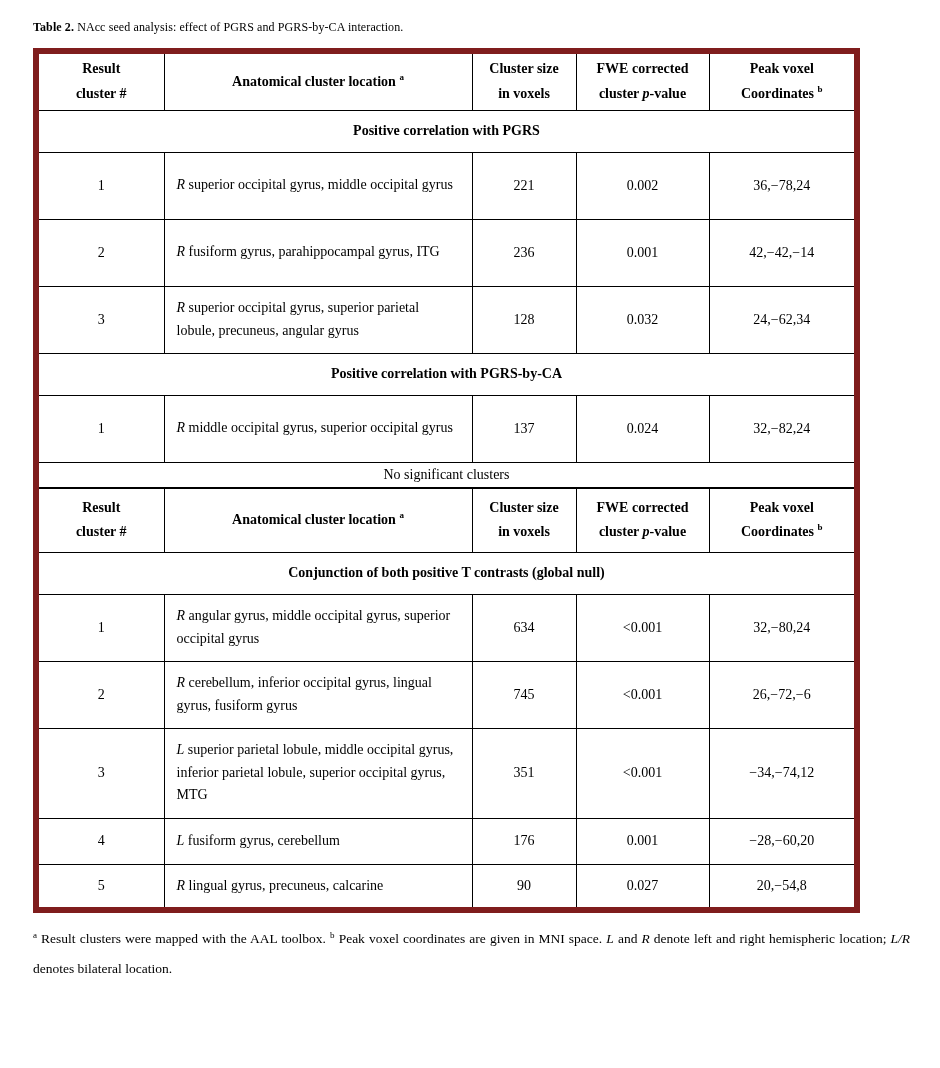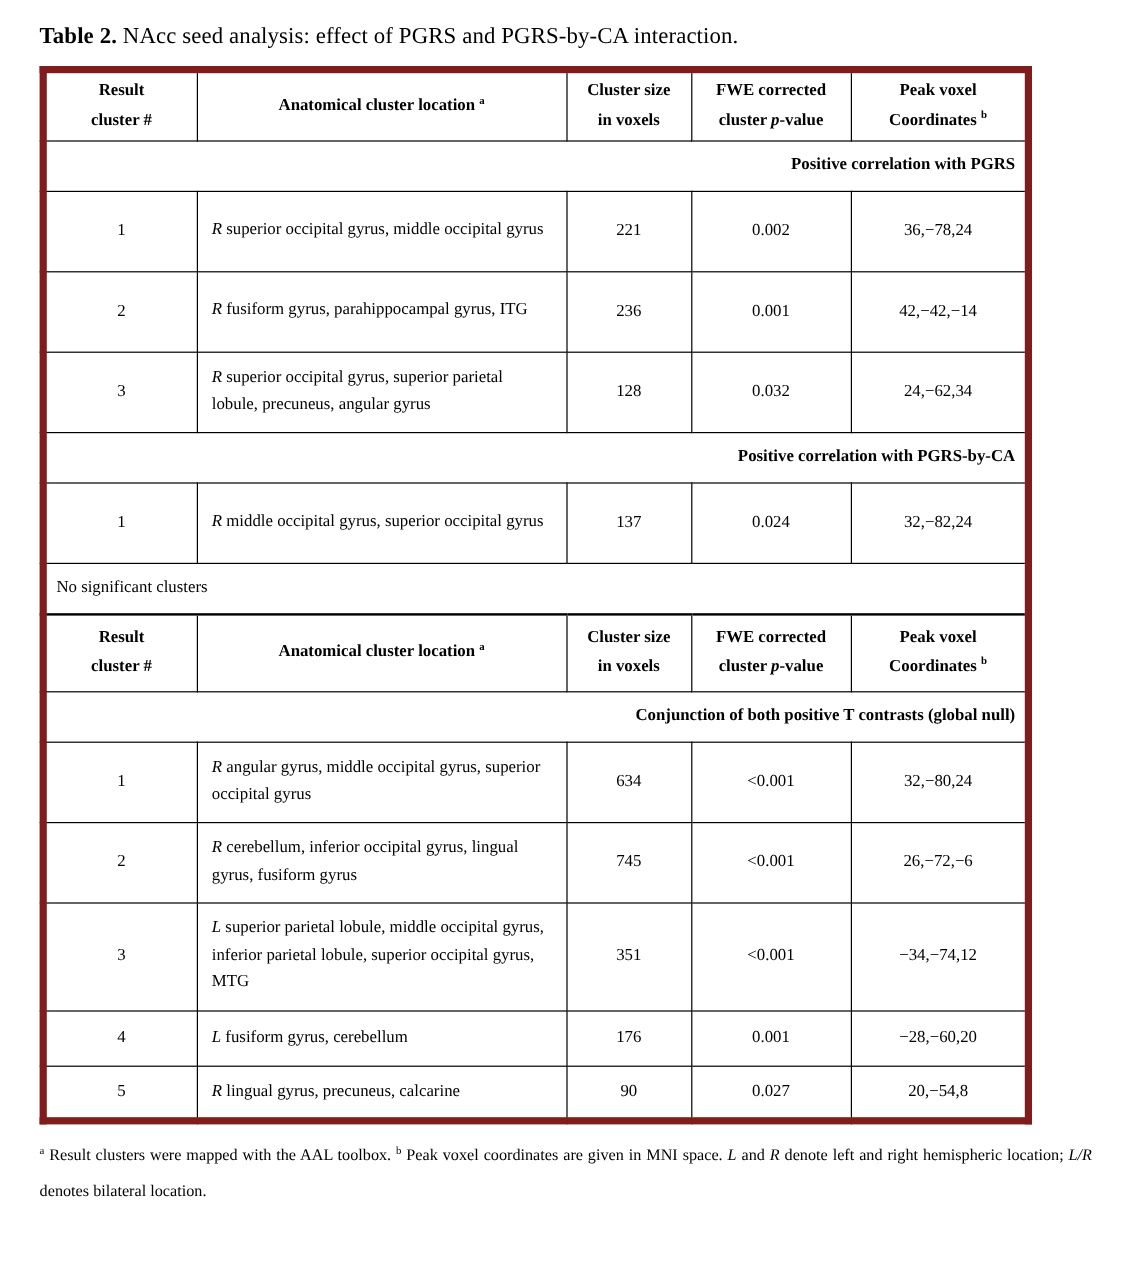--- a/index.html
+++ b/index.html
@@ -11,21 +11,21 @@
   }
   .page {
     width: 940px;
     min-height: 1068px;
     background: #ffffff;
     padding: 20px 0 0 0;
     position: relative;
   }
   .title {
     margin: 0 0 13px 33px;
-    font-size: 19px;
+    font-size: 12px;
     letter-spacing: 0.1px;
   }
   table.results {
     border-collapse: collapse;
     table-layout: fixed;
     margin-left: 33px;
     width: 821px;
     border: 6px solid #7f1d1d;
   }
   table.results td, table.results th {
@@ -37,28 +37,28 @@
   tr.header th {
     font-weight: bold;
     text-align: center;
     height: 59px;
     line-height: 1.75;
     padding: 2px 4px;
   }
   tr.header2 th { border-top: 2px solid #000; height: 64px; }
   tr.section td {
     font-weight: bold;
-    text-align: right;
+    text-align: center;
     height: 42px;
     padding: 0 8px;
   }
   tr.note td {
     font-weight: normal;
-    text-align: left;
-    height: 43px;
+    text-align: center;
+    height: 26px;
     padding: 4px 8px;
     margin-left: 12px;
   }
   td.c { text-align: center; padding: 4px 6px; }
   td.loc { text-align: left; padding: 8px 12px; line-height: 1.6; }
   tr.r2 td { height: 67px; }
   tr.r3 td { height: 90px; }
   tr.r1 td { height: 46px; }
   sup {
     font-size: 9px;

